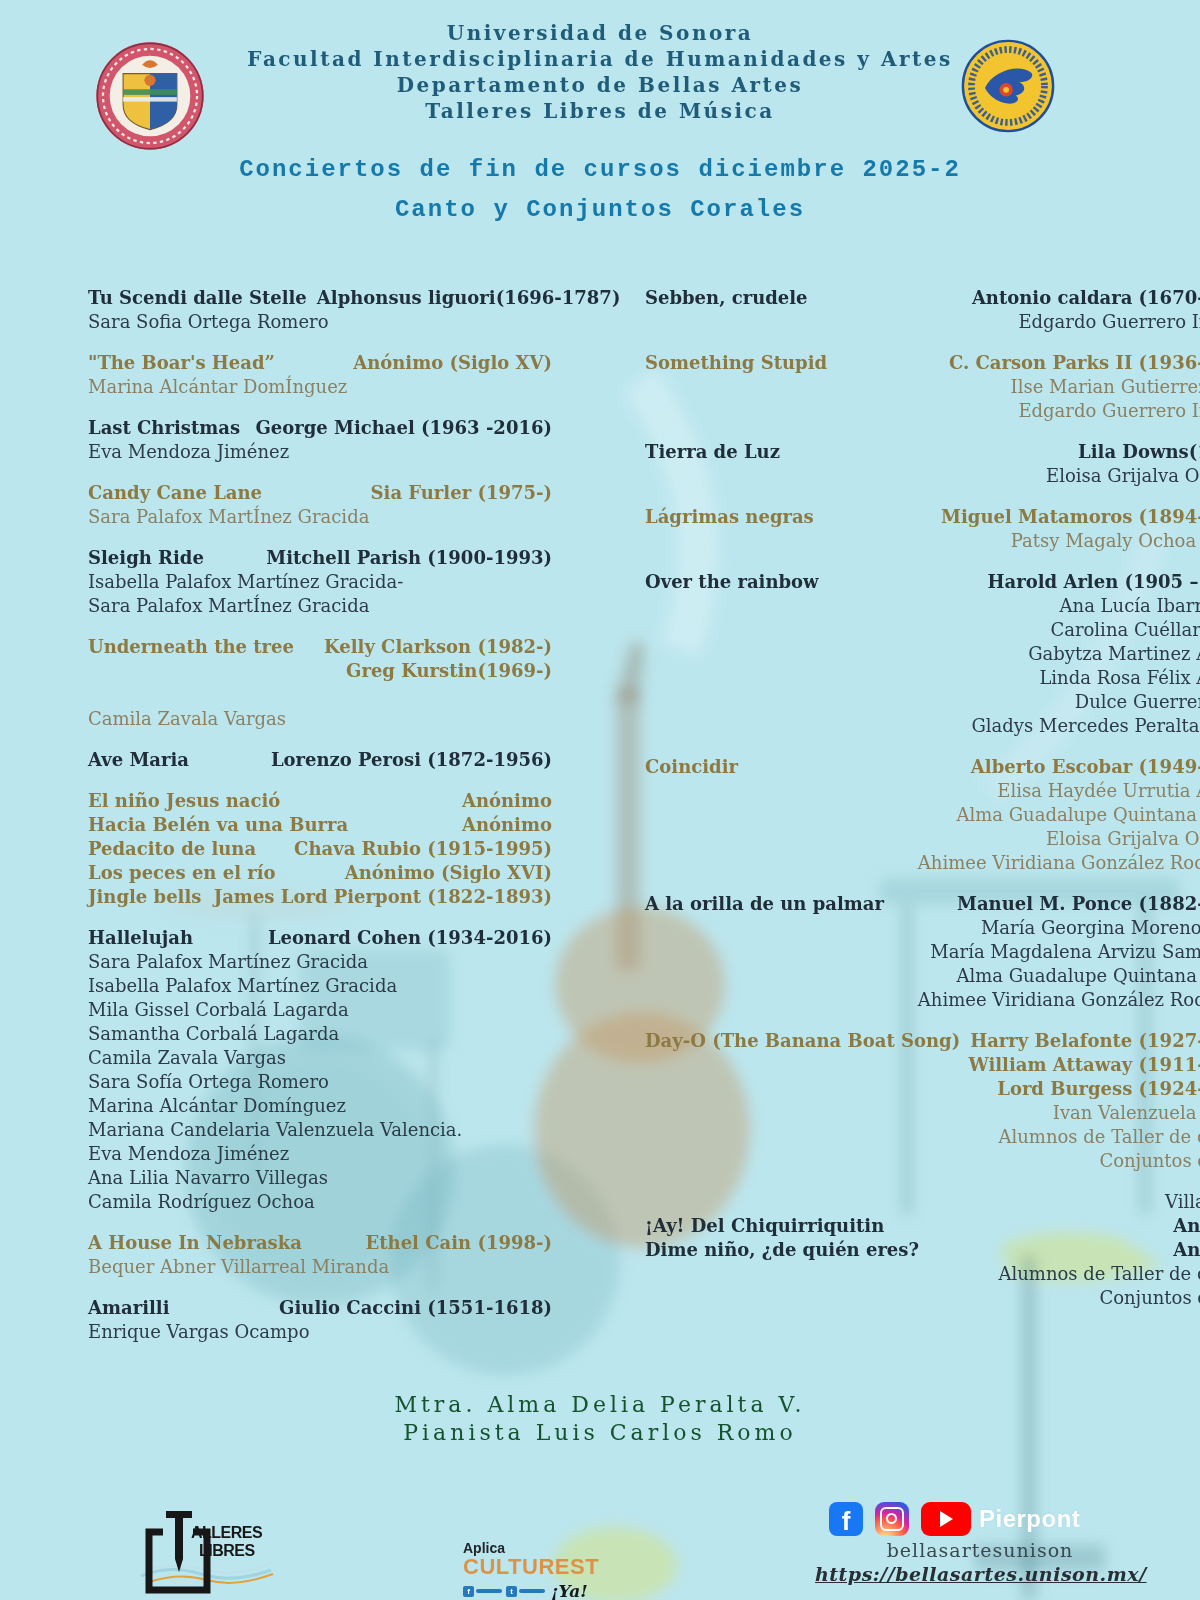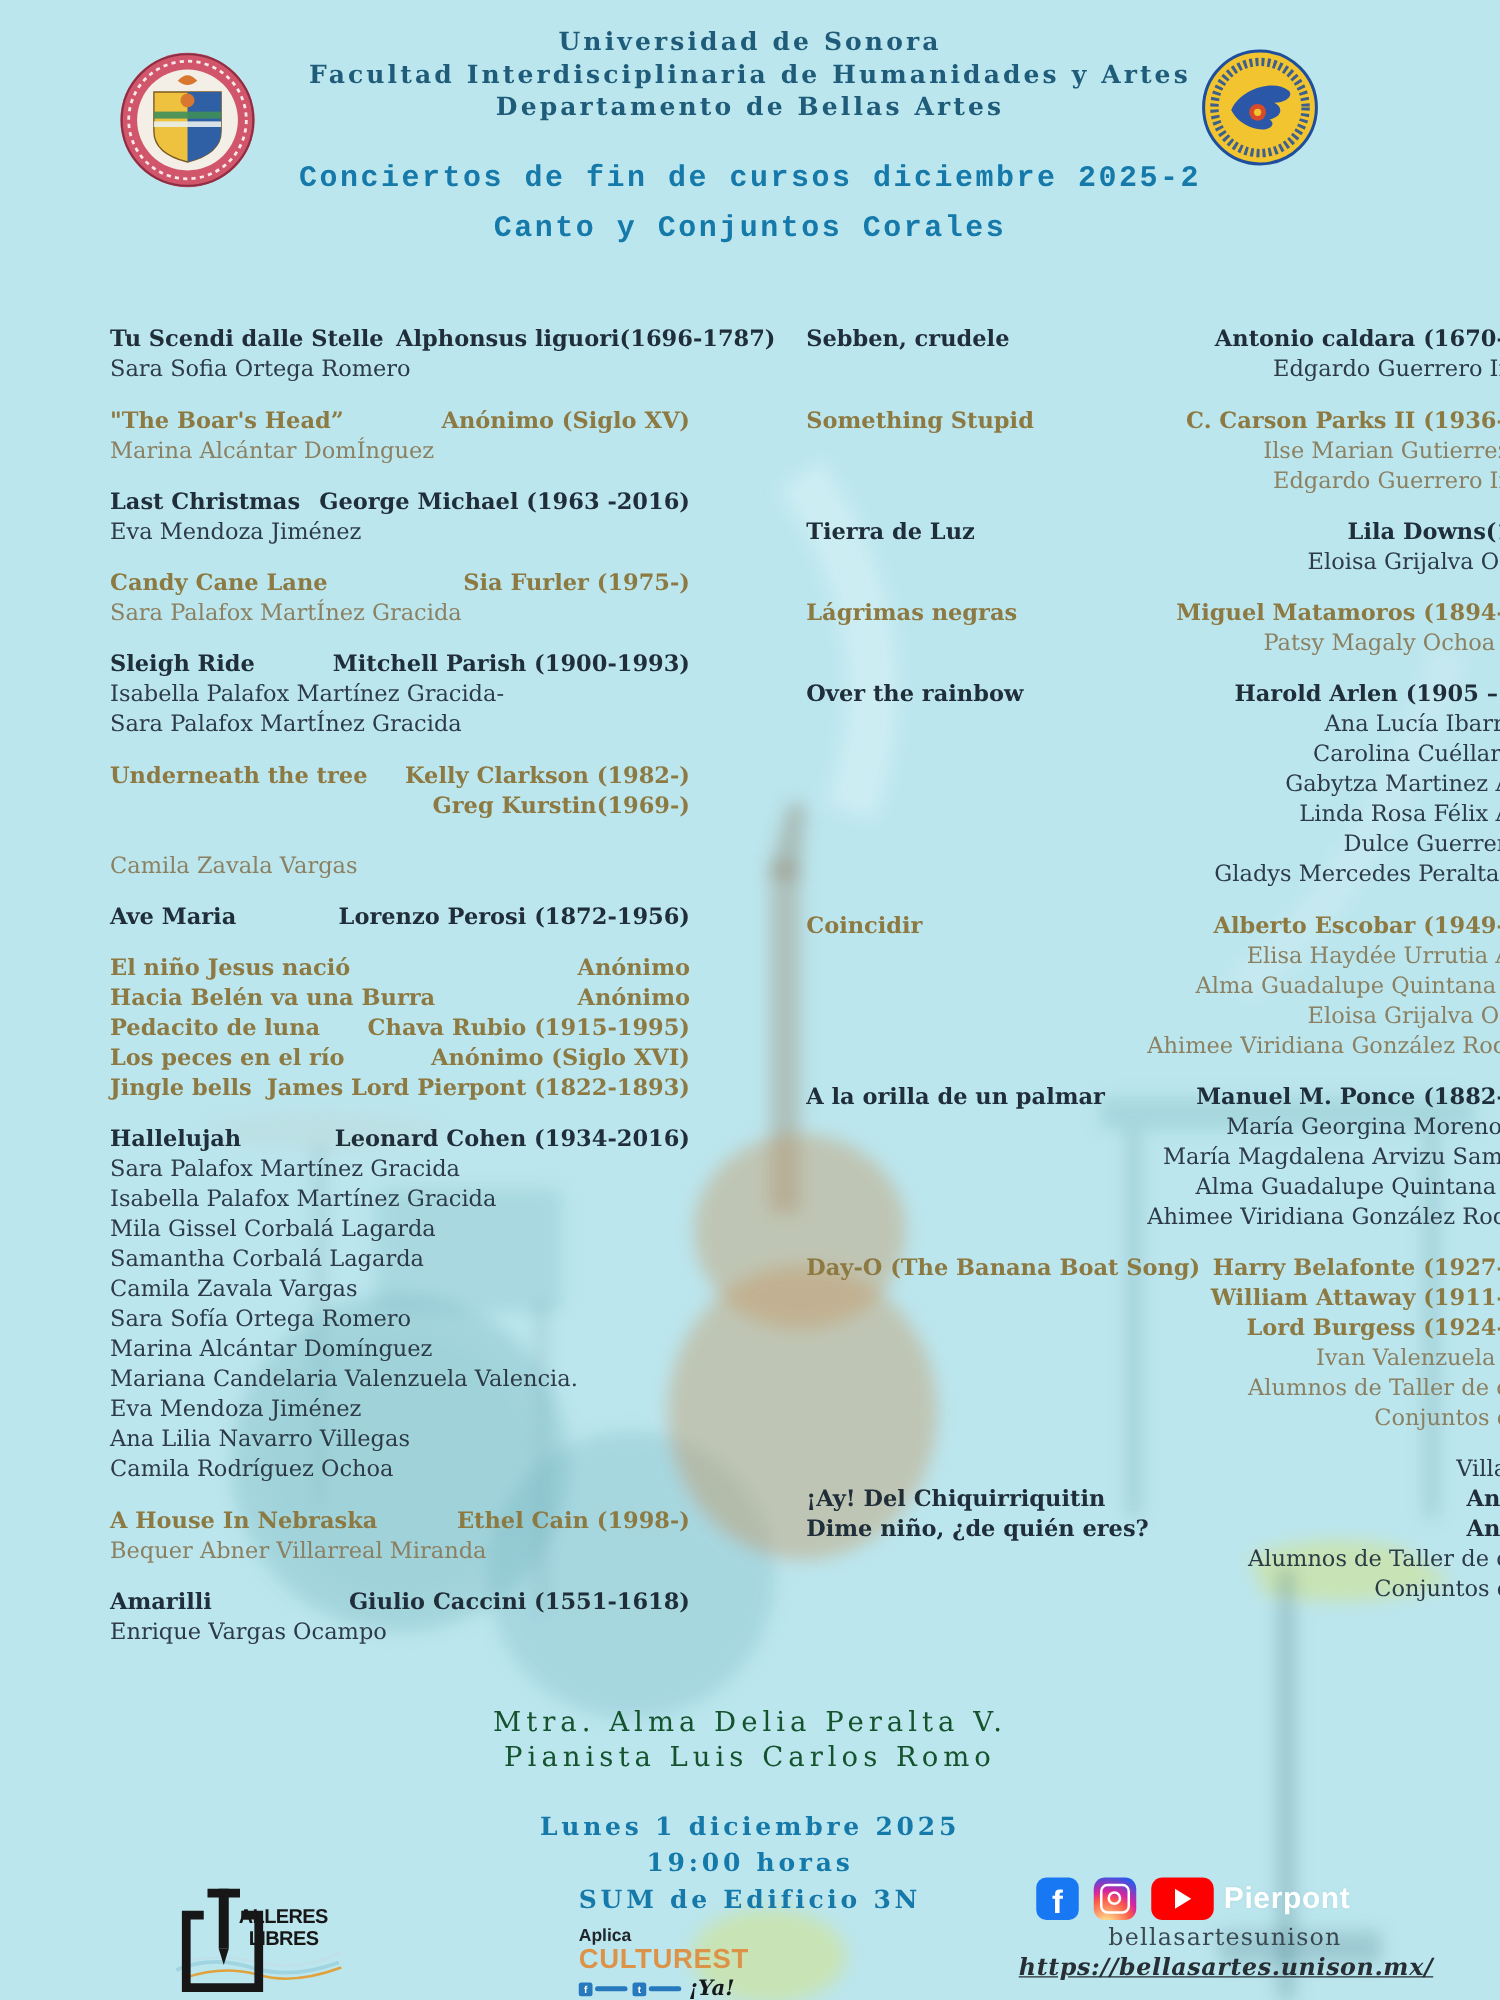--- a/index.html
+++ b/index.html
@@ -138,20 +138,21 @@
         <circle cx="50" cy="50" r="38" fill="none" stroke="#1d4f9e" stroke-width="7" stroke-dasharray="2.5 2.5" opacity="0.85"></circle>
         <circle cx="50" cy="50" r="33" fill="#f2c42f"></circle>
         <path d="M26,52 C34,34 62,26 74,36 C78,40 72,46 62,46 C70,50 68,58 58,60 C64,64 58,70 48,68 C38,66 30,60 26,52 Z" fill="#2a57a8"></path>
         <circle cx="48" cy="54" r="7" fill="#d94a2a"></circle>
         <circle cx="48" cy="54" r="3" fill="#f2c42f"></circle>
       </svg>
 
       <div class="inst-line">Universidad de Sonora</div>
       <div class="inst-line">Facultad Interdisciplinaria de Humanidades y Artes</div>
       <div class="inst-line">Departamento de Bellas Artes</div>
+      <div class="inst-line">Talleres Libres de Música</div>
 
       <div class="main-title">
         <div>Conciertos de fin de cursos diciembre  2025-2</div>
         <div>Canto y Conjuntos Corales</div>
       </div>
     </div>
 
     <div class="program">
       <div>
           <div class="entry tone-dark">
@@ -487,25 +488,20 @@
               <span class="l"></span>
               <span class="r">Conjuntos corales</span>
             </div>
           </div>
         </div>
     </div>
 
     <div class="credits">
       <div class="credit-line">Mtra. Alma Delia Peralta V.</div>
       <div class="credit-line">Pianista Luis Carlos  Romo</div>
-    </div>
-    <div class="when">
-      <div>Lunes 1 diciembre 2025</div>
-      <div>19:00 horas</div>
-      <div>SUM de Edificio 3N</div>
     </div>
 
     <svg class="talleres" width="165" height="92" viewBox="0 0 165 92">
       <path d="M8,70 q28,-12 60,-2 t70,-4" stroke="#9fd4e0" stroke-width="3" fill="none"></path>
       <path d="M16,76 q30,-10 58,-2 t66,-6" stroke="#e0a23c" stroke-width="2" fill="none"></path>
       <path d="M12,64 q30,-8 62,0 t66,-8" stroke="#bfe0e8" stroke-width="2" fill="none"></path>
       <path d="M30,26 H16 V84 H74 V26 H60" fill="none" stroke="#171717" stroke-width="7"></path>
       <rect x="33" y="5" width="26" height="7" fill="#171717"></rect>
       <rect x="42" y="5" width="8" height="48" fill="#171717"></rect>
       <polygon points="42,53 50,53 46,66" fill="#171717"></polygon>

